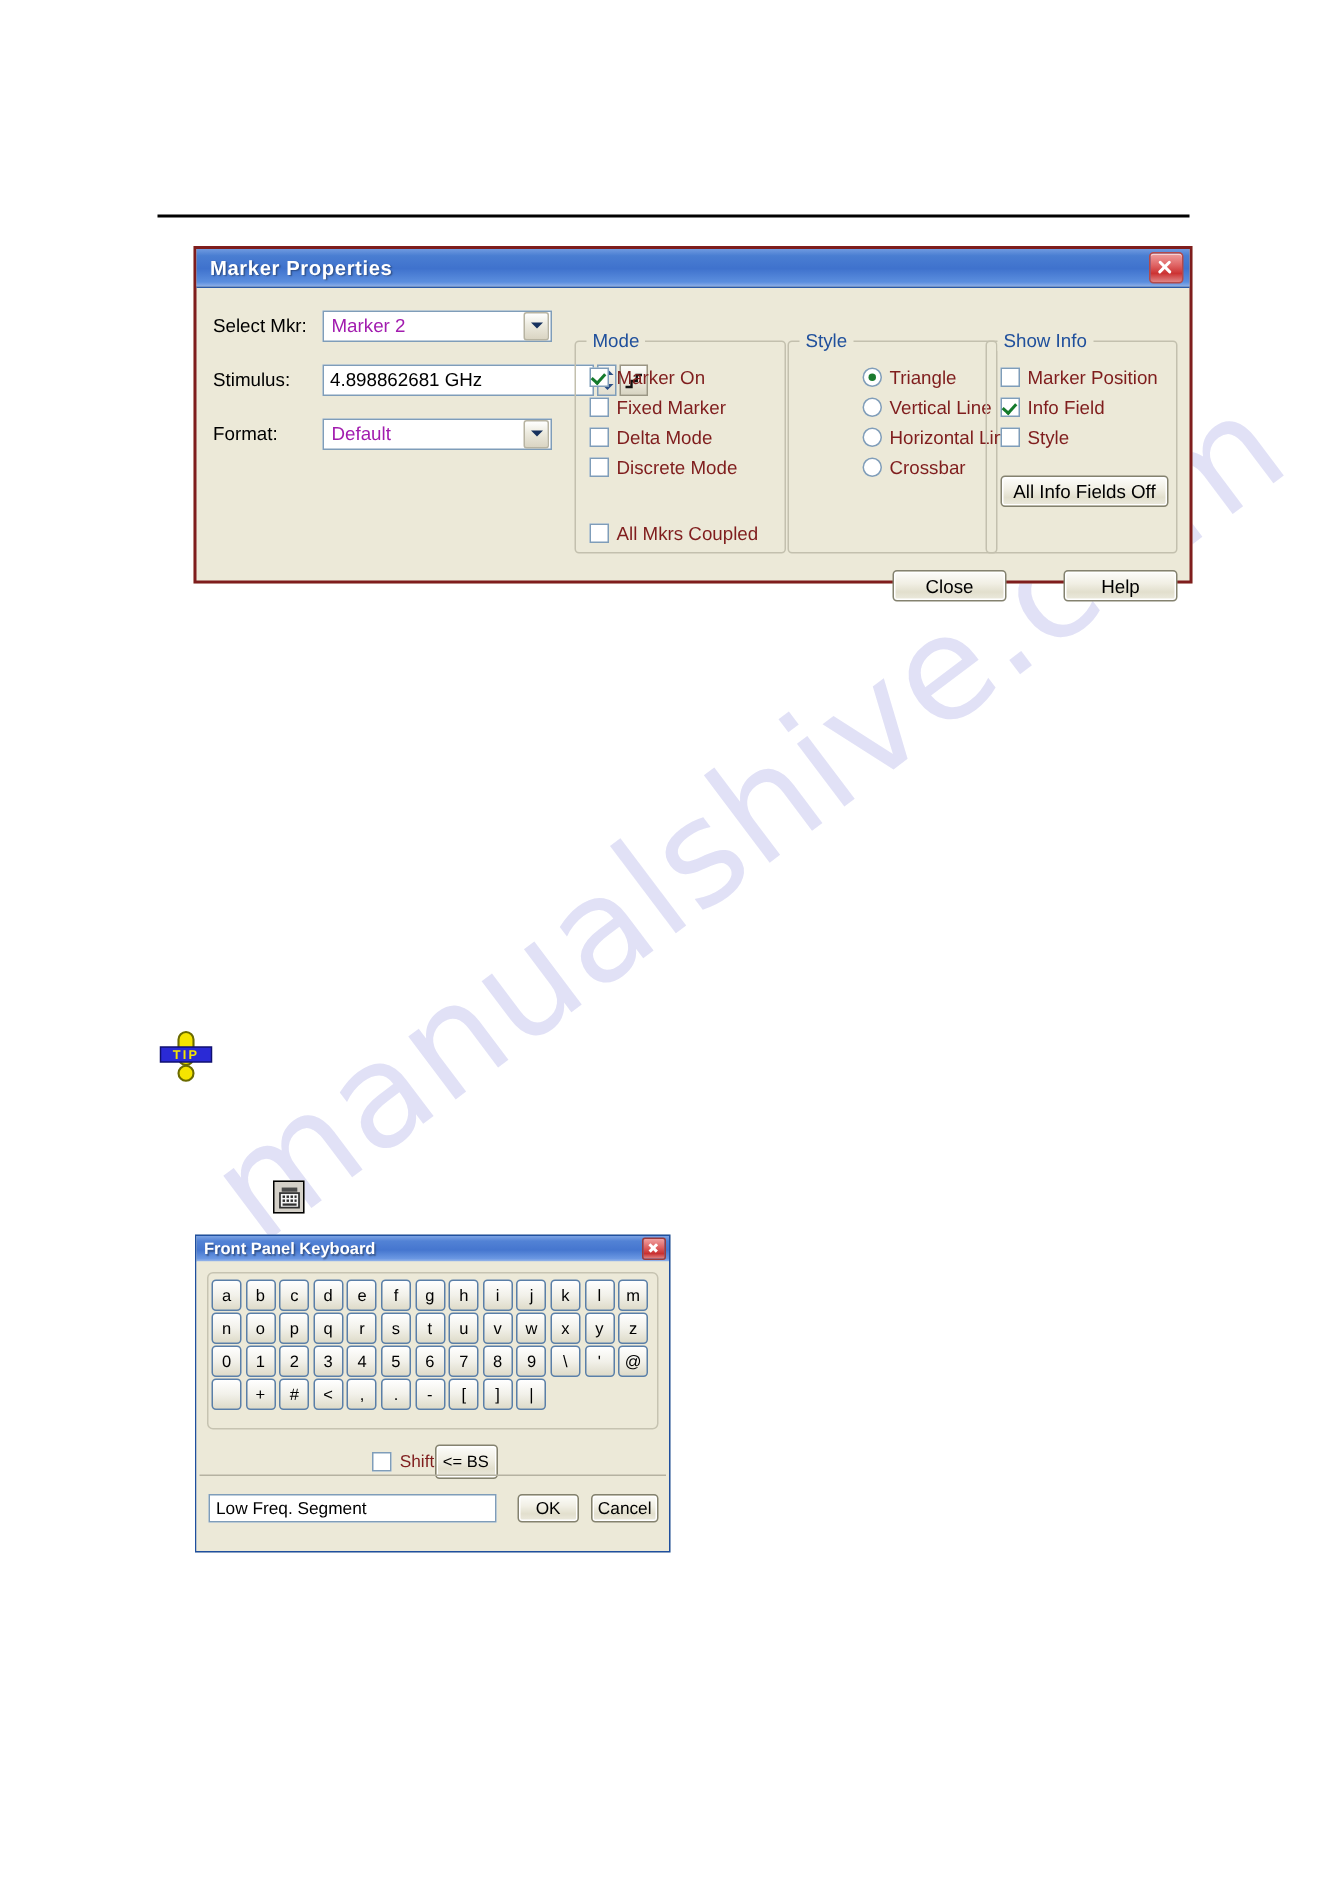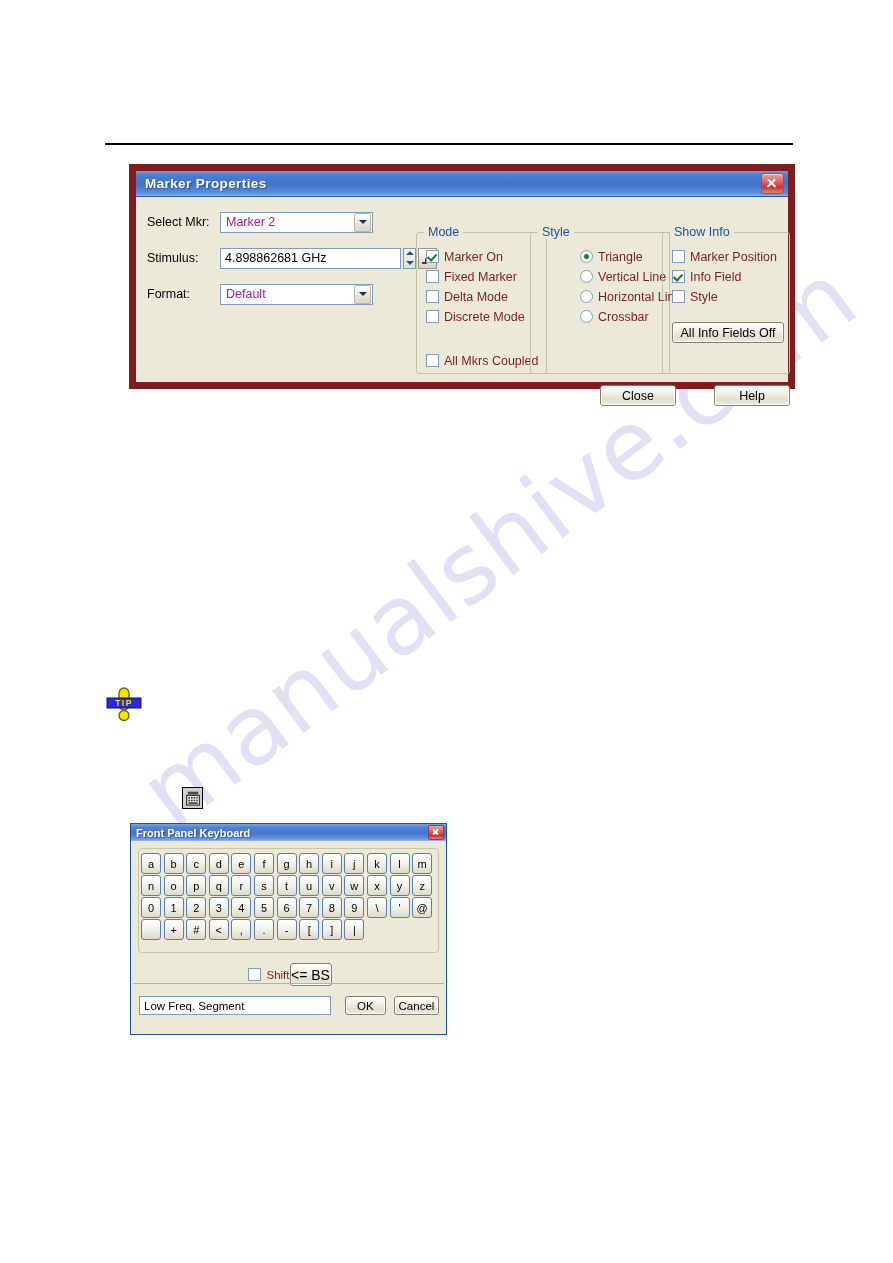--- a/index.html
+++ b/index.html
@@ -53,21 +53,21 @@
   }
 
   
   #marker-dialog {
     position: absolute;
     left: 129px;
     top: 164px;
     width: 666px;
     height: 225px;
     z-index: 3;
-    border: 7px solid #7f1d1d;
+    border: 2px solid #7f1d1d;
     box-sizing: border-box;
     background: #ece9d8;
     font-size: 12.5px;
   }
   #marker-titlebar {
     height: 26px;
     background: linear-gradient(180deg,#6f9ae0 0%, #4a7ed2 18%, #3f72cd 52%, #5b8ede 88%, #8fb0e8 100%);
     border-bottom: 1px solid #2b5aa8;
     display: flex;
     align-items: center;
@@ -517,21 +517,21 @@
         <div class="form-label">Format:</div>
         <div class="xp-combo">
           <div class="val">Default</div>
           <div class="combo-arrow">
               <i></i>
             </div>
         </div>
       </div>
     </div>
 
-    <div class="xp-group" style="left:252px; top:35px; width:131px; height:142px;margin-left:28px;">
+    <div class="xp-group" style="left:252px; top:35px; width:141px; height:142px;">
       <div class="legend">Mode</div>
       <div class="grp-inner">
 
         <div class="chk-row">
           <span class="chk-box checked"></span>
           <span class="chk-label">Marker On</span>
         </div>
         <div class="chk-row">
           <span class="chk-box"></span>
           <span class="chk-label">Fixed Marker</span>
@@ -692,21 +692,21 @@
             <div class="key">|</div>
           </div>
         </div>
     </div>
 
     <div id="fpk-shift-row">
       <div class="chk-row" style="margin:0">
         <span class="chk-box"></span>
         <span class="chk-label" style="font-size:11.5px">Shift</span>
       </div>
-      <div class="xp-btn" style="width:42px;height:23px;font-size:14px;">&lt;= BS</div>
+      <div class="xp-btn" style="width:42px;height:23px;font-size:11px;">&lt;= BS</div>
     </div>
 
     <div class="fpk-sep"></div>
 
     <div id="fpk-bottom-row">
       <div id="fpk-entry">Low Freq. Segment</div>
       <div class="xp-btn" style="width:42px;height:19px;font-size:11.5px;margin-left:14px;">OK</div>
       <div class="xp-btn" style="width:46px;height:19px;font-size:11.5px;margin-left:8px;">Cancel</div>
     </div>
 

